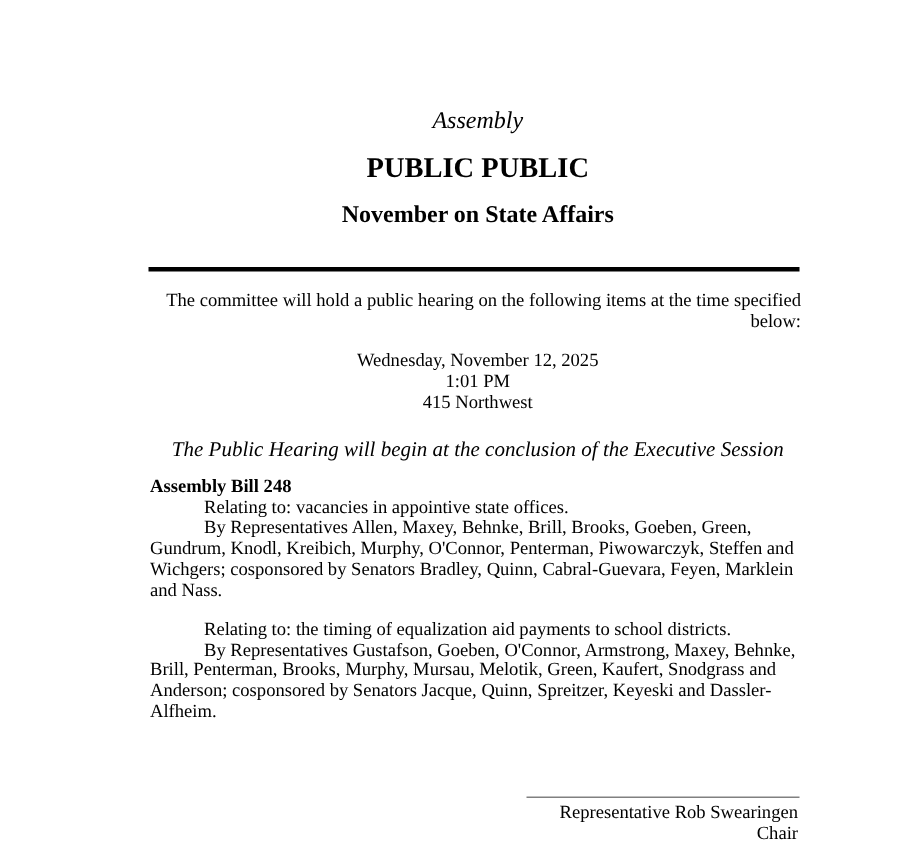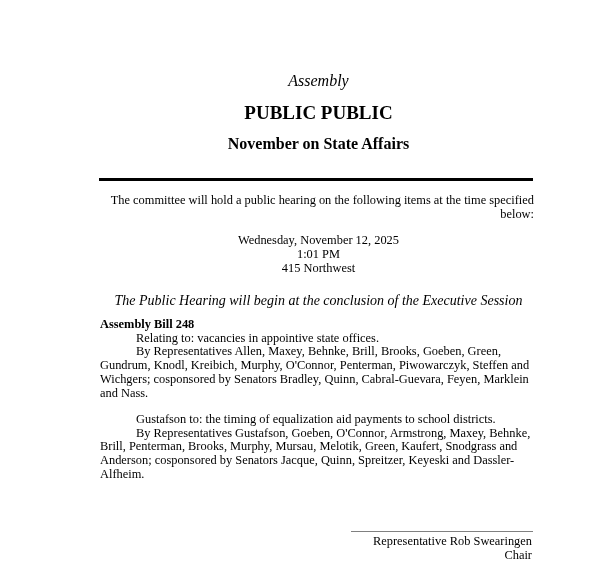--- a/index.html
+++ b/index.html
@@ -43,21 +43,21 @@
 
 <div class="abs center note">The Public Hearing will begin at the conclusion of the Executive Session</div>
 
 <div class="abs bill bill1">
   <div class="head">Assembly Bill 248</div>
   <div class="indent">Relating to: vacancies in appointive state offices.</div>
   <div class="indent">By Representatives Allen, Maxey, Behnke, Brill, Brooks, Goeben, Green, Gundrum, Knodl, Kreibich, Murphy, O'Connor, Penterman, Piwowarczyk, Steffen and Wichgers; cosponsored by Senators Bradley, Quinn, Cabral-Guevara, Feyen, Marklein and Nass.</div>
 </div>
 
 <div class="abs bill bill2">
-  <div class="indent">Gustafson to: the timing of equalization aid payments to school districts.</div>
+  <div class="indent">Relating to: the timing of equalization aid payments to school districts.</div>
   <div class="indent">By Representatives Gustafson, Goeben, O'Connor, Armstrong, Maxey, Behnke, Brill, Penterman, Brooks, Murphy, Mursau, Melotik, Green, Kaufert, Snodgrass and Anderson; cosponsored by Senators Jacque, Quinn, Spreitzer, Keyeski and Dassler-Alfheim.</div>
 </div>
 
 <div class="abs sigline"></div>
 <div class="abs sig">
   <div>Representative Rob Swearingen</div>
   <div>Chair</div>
 </div>
 
 </body></html>

